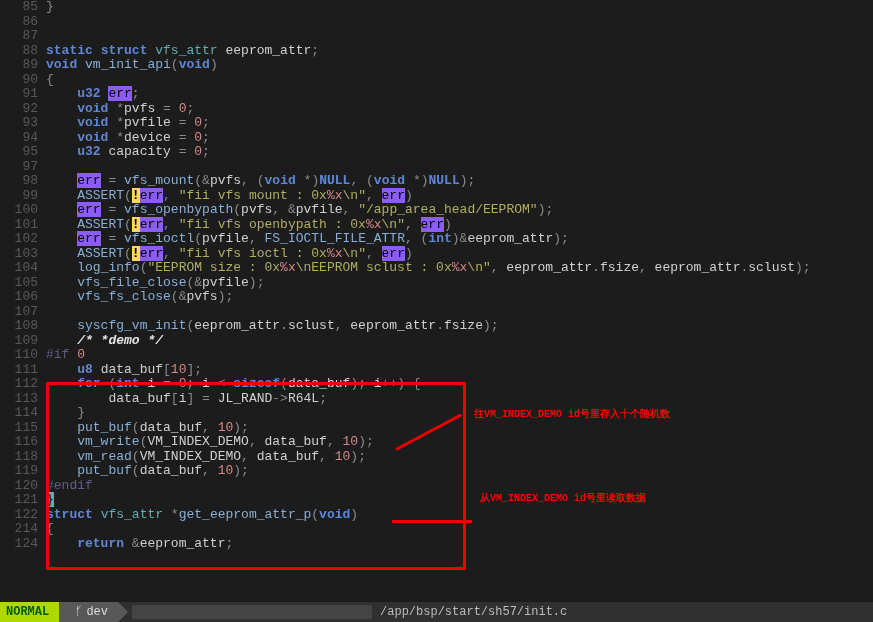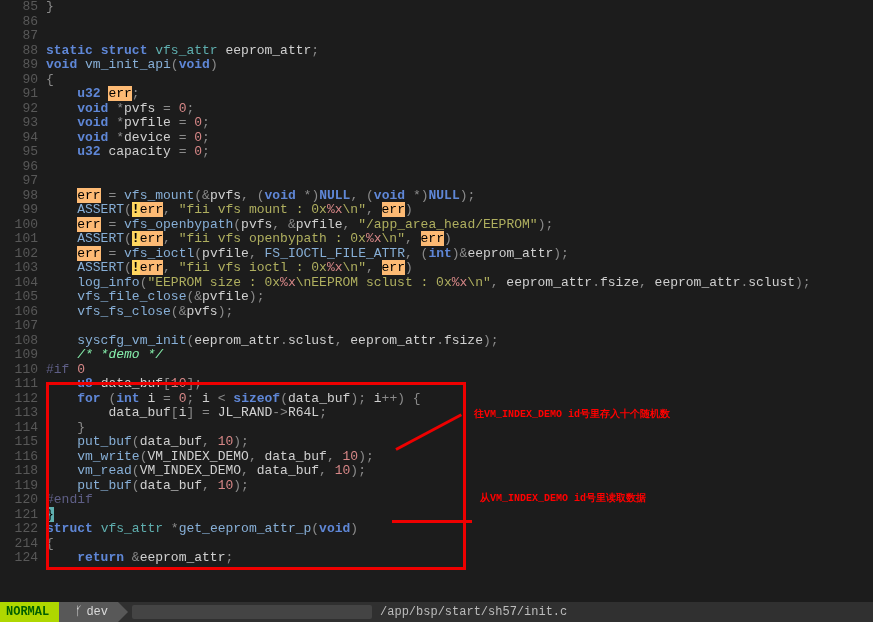--- a/index.html
+++ b/index.html
@@ -24,23 +24,23 @@
     flex-shrink: 0;
   }
   .code { flex: 1; }
   .kw   { color: #5f87d7; font-weight: bold; }       
   .type { color: #5fafaf; }                          
   .str  { color: #afaf5f; }                          
   .num  { color: #d78787; }                          
   .op   { color: #8a8a8a; }                          
   .fn   { color: #87afd7; }                          
   .id   { color: #d0d0d0; }                          
-  .cmt  { color: #86efac; font-style: italic; }      
+  .cmt  { color: #e5e5e5; font-style: italic; font-weight: bold; }      
   .macro{ color: #5f5f87; }                          
-  .hlkw { background: #fdba74; color: #000; }        
+  .hlkw { background: #8b5cf6; color: #000; }        
   .hlbang { background: #ffd75f; color: #000; font-weight: bold; } 
   .brace { background: #5fafaf; color: #000; }       
 
   .statusbar {
     position: absolute; left: 0; right: 0; bottom: 0;
     height: 20px;
     background: #303030;
     display: flex; align-items: center;
     font-size: 12px;
     color: #bcbcbc;
@@ -100,21 +100,20 @@
     <div class="line"><div class="gutter">86</div><div class="code"></div></div>
     <div class="line"><div class="gutter">87</div><div class="code"></div></div>
     <div class="line"><div class="gutter">88</div><div class="code"><span class="kw">static</span><span class="id"> </span><span class="kw">struct</span><span class="id"> </span><span class="type">vfs_attr</span><span class="id"> eeprom_attr</span><span class="op">;</span></div></div>
     <div class="line"><div class="gutter">89</div><div class="code"><span class="kw">void</span><span class="id"> </span><span class="fn">vm_init_api</span><span class="op">(</span><span class="kw">void</span><span class="op">)</span></div></div>
     <div class="line"><div class="gutter">90</div><div class="code"><span class="op">{</span></div></div>
     <div class="line"><div class="gutter">91</div><div class="code"><span class="id">    </span><span class="kw">u32</span><span class="id"> </span><span class="hlkw">err</span><span class="op">;</span></div></div>
     <div class="line"><div class="gutter">92</div><div class="code"><span class="id">    </span><span class="kw">void</span><span class="id"> </span><span class="op">*</span><span class="id">pvfs </span><span class="op">=</span><span class="id"> </span><span class="num">0</span><span class="op">;</span></div></div>
     <div class="line"><div class="gutter">93</div><div class="code"><span class="id">    </span><span class="kw">void</span><span class="id"> </span><span class="op">*</span><span class="id">pvfile </span><span class="op">=</span><span class="id"> </span><span class="num">0</span><span class="op">;</span></div></div>
     <div class="line"><div class="gutter">94</div><div class="code"><span class="id">    </span><span class="kw">void</span><span class="id"> </span><span class="op">*</span><span class="id">device </span><span class="op">=</span><span class="id"> </span><span class="num">0</span><span class="op">;</span></div></div>
     <div class="line"><div class="gutter">95</div><div class="code"><span class="id">    </span><span class="kw">u32</span><span class="id"> capacity </span><span class="op">=</span><span class="id"> </span><span class="num">0</span><span class="op">;</span></div></div>
-    <div class="line"><div class="gutter">96</div><div class="code"></div></div>
     <div class="line"><div class="gutter">97</div><div class="code"></div></div>
     <div class="line"><div class="gutter">98</div><div class="code"><span class="id">    </span><span class="hlkw">err</span><span class="id"> </span><span class="op">=</span><span class="id"> </span><span class="fn">vfs_mount</span><span class="op">(&amp;</span><span class="id">pvfs</span><span class="op">,</span><span class="id"> </span><span class="op">(</span><span class="kw">void</span><span class="id"> </span><span class="op">*)</span><span class="kw">NULL</span><span class="op">,</span><span class="id"> </span><span class="op">(</span><span class="kw">void</span><span class="id"> </span><span class="op">*)</span><span class="kw">NULL</span><span class="op">);</span></div></div>
     <div class="line"><div class="gutter">99</div><div class="code"><span class="id">    </span><span class="fn">ASSERT</span><span class="op">(</span><span class="hlbang">!</span><span class="hlkw">err</span><span class="op">,</span><span class="id"> </span><span class="str">"fii vfs mount : 0x</span><span class="num">%x</span><span class="str">\n"</span><span class="op">,</span><span class="id"> </span><span class="hlkw">err</span><span class="op">)</span></div></div>
     <div class="line"><div class="gutter">100</div><div class="code"><span class="id">    </span><span class="hlkw">err</span><span class="id"> </span><span class="op">=</span><span class="id"> </span><span class="fn">vfs_openbypath</span><span class="op">(</span><span class="id">pvfs</span><span class="op">,</span><span class="id"> </span><span class="op">&amp;</span><span class="id">pvfile</span><span class="op">,</span><span class="id"> </span><span class="str">"/app_area_head/EEPROM"</span><span class="op">);</span></div></div>
     <div class="line"><div class="gutter">101</div><div class="code"><span class="id">    </span><span class="fn">ASSERT</span><span class="op">(</span><span class="hlbang">!</span><span class="hlkw">err</span><span class="op">,</span><span class="id"> </span><span class="str">"fii vfs openbypath : 0x</span><span class="num">%x</span><span class="str">\n"</span><span class="op">,</span><span class="id"> </span><span class="hlkw">err</span><span class="op">)</span></div></div>
     <div class="line"><div class="gutter">102</div><div class="code"><span class="id">    </span><span class="hlkw">err</span><span class="id"> </span><span class="op">=</span><span class="id"> </span><span class="fn">vfs_ioctl</span><span class="op">(</span><span class="id">pvfile</span><span class="op">,</span><span class="id"> </span><span class="fn">FS_IOCTL_FILE_ATTR</span><span class="op">,</span><span class="id"> </span><span class="op">(</span><span class="kw">int</span><span class="op">)&amp;</span><span class="id">eeprom_attr</span><span class="op">);</span></div></div>
     <div class="line"><div class="gutter">103</div><div class="code"><span class="id">    </span><span class="fn">ASSERT</span><span class="op">(</span><span class="hlbang">!</span><span class="hlkw">err</span><span class="op">,</span><span class="id"> </span><span class="str">"fii vfs ioctl : 0x</span><span class="num">%x</span><span class="str">\n"</span><span class="op">,</span><span class="id"> </span><span class="hlkw">err</span><span class="op">)</span></div></div>
     <div class="line"><div class="gutter">104</div><div class="code"><span class="id">    </span><span class="fn">log_info</span><span class="op">(</span><span class="str">"EEPROM size : 0x</span><span class="num">%x</span><span class="str">\nEEPROM sclust : 0x</span><span class="num">%x</span><span class="str">\n"</span><span class="op">,</span><span class="id"> eeprom_attr</span><span class="op">.</span><span class="id">fsize</span><span class="op">,</span><span class="id"> eeprom_attr</span><span class="op">.</span><span class="id">sclust</span><span class="op">);</span></div></div>
     <div class="line"><div class="gutter">105</div><div class="code"><span class="id">    </span><span class="fn">vfs_file_close</span><span class="op">(&amp;</span><span class="id">pvfile</span><span class="op">);</span></div></div>
     <div class="line"><div class="gutter">106</div><div class="code"><span class="id">    </span><span class="fn">vfs_fs_close</span><span class="op">(&amp;</span><span class="id">pvfs</span><span class="op">);</span></div></div>

